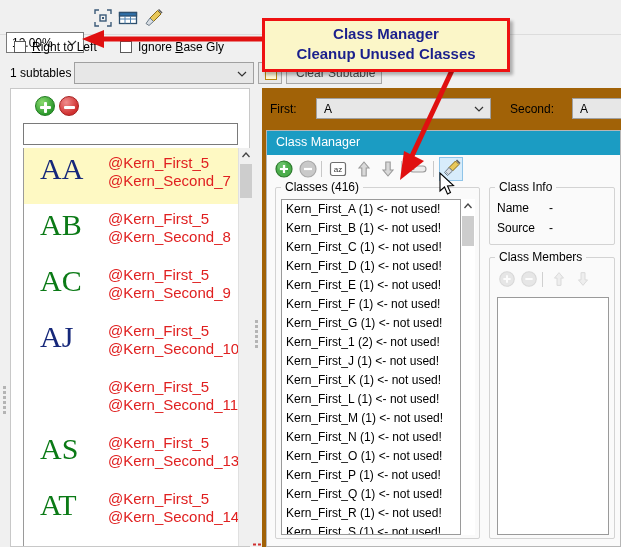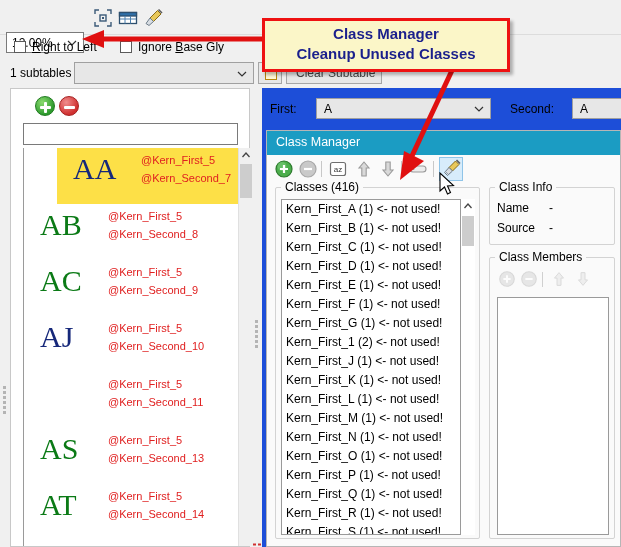--- a/index.html
+++ b/index.html
@@ -55,40 +55,40 @@
   #left-pane{left:10px;top:88px;width:240px;height:459px;background:#fff;border:1px solid #c8c8c8;box-sizing:border-box;}
   #left-toolbar{left:0;top:0;width:238px;height:34px;background:#fff;}
   .rb{width:20px;height:20px;border-radius:50%;top:7px;}
   #lp-add{left:24px;background:radial-gradient(circle at 35% 30%,#8ada6e,#2e9a2e 70%);border:1px solid #1f7a1f;box-sizing:border-box;}
   #lp-del{left:48px;background:radial-gradient(circle at 35% 30%,#f08d8d,#d03030 70%);border:1px solid #a52020;box-sizing:border-box;}
   .rb .bar{position:absolute;left:4px;top:8.5px;width:11px;height:3px;background:#fff;border-radius:1px;}
   .rb .bar2{position:absolute;left:8px;top:4.5px;width:3px;height:11px;background:#fff;border-radius:1px;}
   #lp-field{left:12px;top:34px;width:215px;height:22px;background:#fff;border:1px solid #7a7a7a;box-sizing:border-box;}
   #pair-list{left:12px;top:59px;width:215px;height:398px;overflow:hidden;background:#fff;border-left:1px solid #9a9a9a;box-sizing:border-box;}
   .pair-row{position:relative;height:56px;box-sizing:border-box;}
-  .pair-row.sel{background:#fde047;margin-left:33px;}
+  .pair-row.sel{background:#fef9c3;}
   .pair-glyph{position:absolute;left:16px;top:4px;font-family:"Liberation Serif", serif;font-size:30px;line-height:34px;letter-spacing:0px;}
   .pair-glyph.navy{color:#16287a;}
   .pair-glyph.green{color:#0b7a16;}
-  .pair-cls{position:absolute;left:84px;font-size:11px;color:#e02020;white-space:nowrap;text-align:center;}
+  .pair-cls{position:absolute;left:84px;font-size:15px;color:#e02020;white-space:nowrap;text-align:center;}
   .pair-cls.a{top:6px;}
   .pair-cls.b{top:24px;}
   
   #pair-sb{left:227px;top:59px;width:14px;height:398px;background:#f0f0f0;border-left:1px solid #e0e0e0;box-sizing:border-box;}
   #pair-sb .up{position:absolute;left:0;top:0;width:14px;height:15px;}
   #pair-sb .thumb{position:absolute;left:1px;top:16px;width:12px;height:34px;background:#cdcdcd;}
 
   
   #mid-split{left:252px;top:88px;width:10px;height:459px;background:#f0f0f0;}
   #mid-grip{position:absolute;left:3px;top:230px;width:4px;height:38px;}
   #mid-grip i{display:block;width:3px;height:3px;background:#b4b4b4;margin:2px 0;}
   #mid-dash{position:absolute;left:1px;top:455px;}
 
   
-  #right-pane{left:262px;top:88px;width:359px;height:459px;background:#1d4ed8;}
+  #right-pane{left:262px;top:88px;width:359px;height:459px;background:#a16207;}
   #fs-row{left:0;top:0;width:359px;height:40px;}
   #first-lbl{left:8px;top:14px;font-size:12px;}
   #first-combo{left:54px;top:10px;width:175px;height:21px;background:#e7e7e7;border:1px solid #a0a0a0;box-sizing:border-box;}
   #first-combo .val{position:absolute;left:7px;top:3px;font-size:12px;}
   #first-combo .chev{position:absolute;right:6px;top:5px;width:10px;height:10px;}
   #second-lbl{left:248px;top:14px;font-size:12px;}
   #second-combo{left:310px;top:10px;width:160px;height:21px;background:#e7e7e7;border:1px solid #a0a0a0;box-sizing:border-box;}
   #second-combo .val{position:absolute;left:7px;top:3px;font-size:12px;}
 
   

